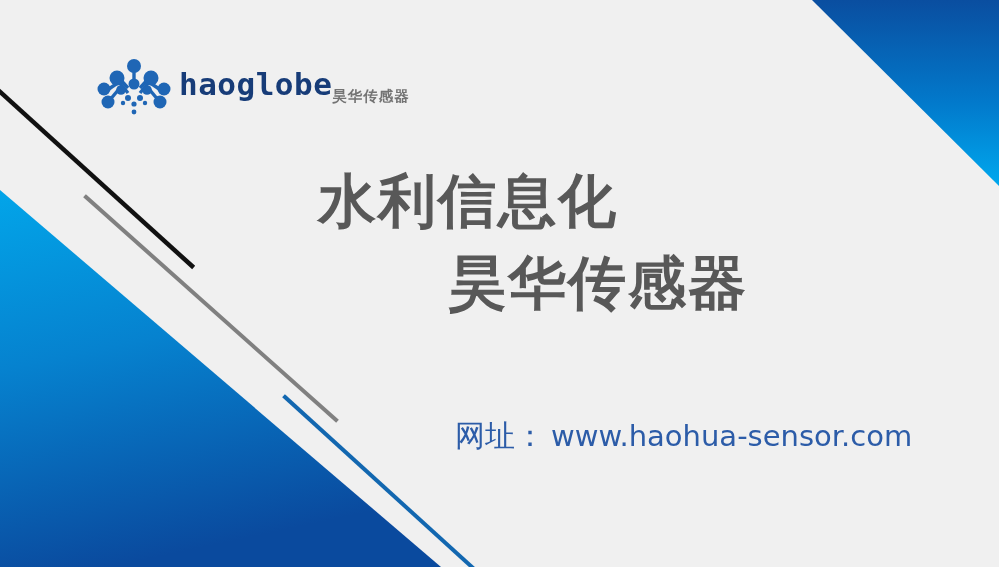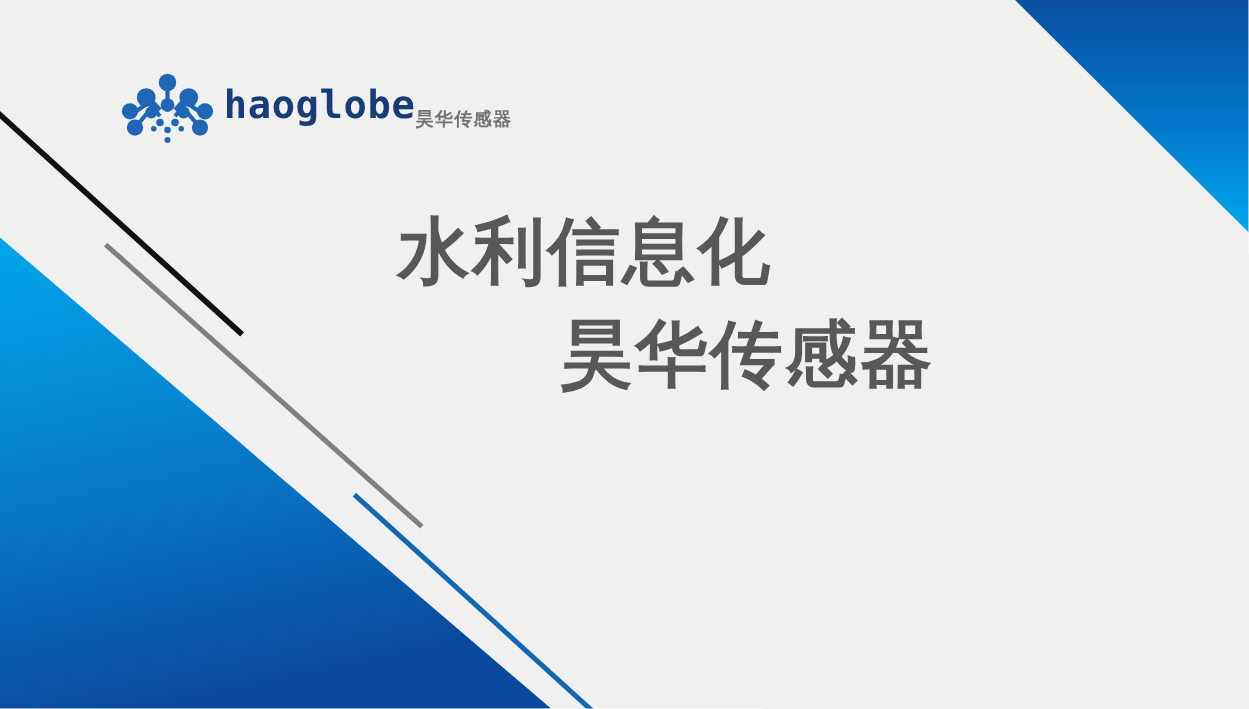--- a/index.html
+++ b/index.html
@@ -177,14 +177,18 @@
       <div class="logo-wordmark">haoglobe</div>
       <div class="logo-subword">昊华传感器</div>
     </div>
   </div>
 
   <div class="headline">
     <span class="headline-line headline-line-1">水利信息化</span>
     <span class="headline-line headline-line-2">昊华传感器</span>
   </div>
 
+  <div class="url-line">
+    <span class="url-label">网址：</span>
+    <span class="url-value">www.haohua-sensor.com</span>
+  </div>
 
 </div>
 
 </body></html>

